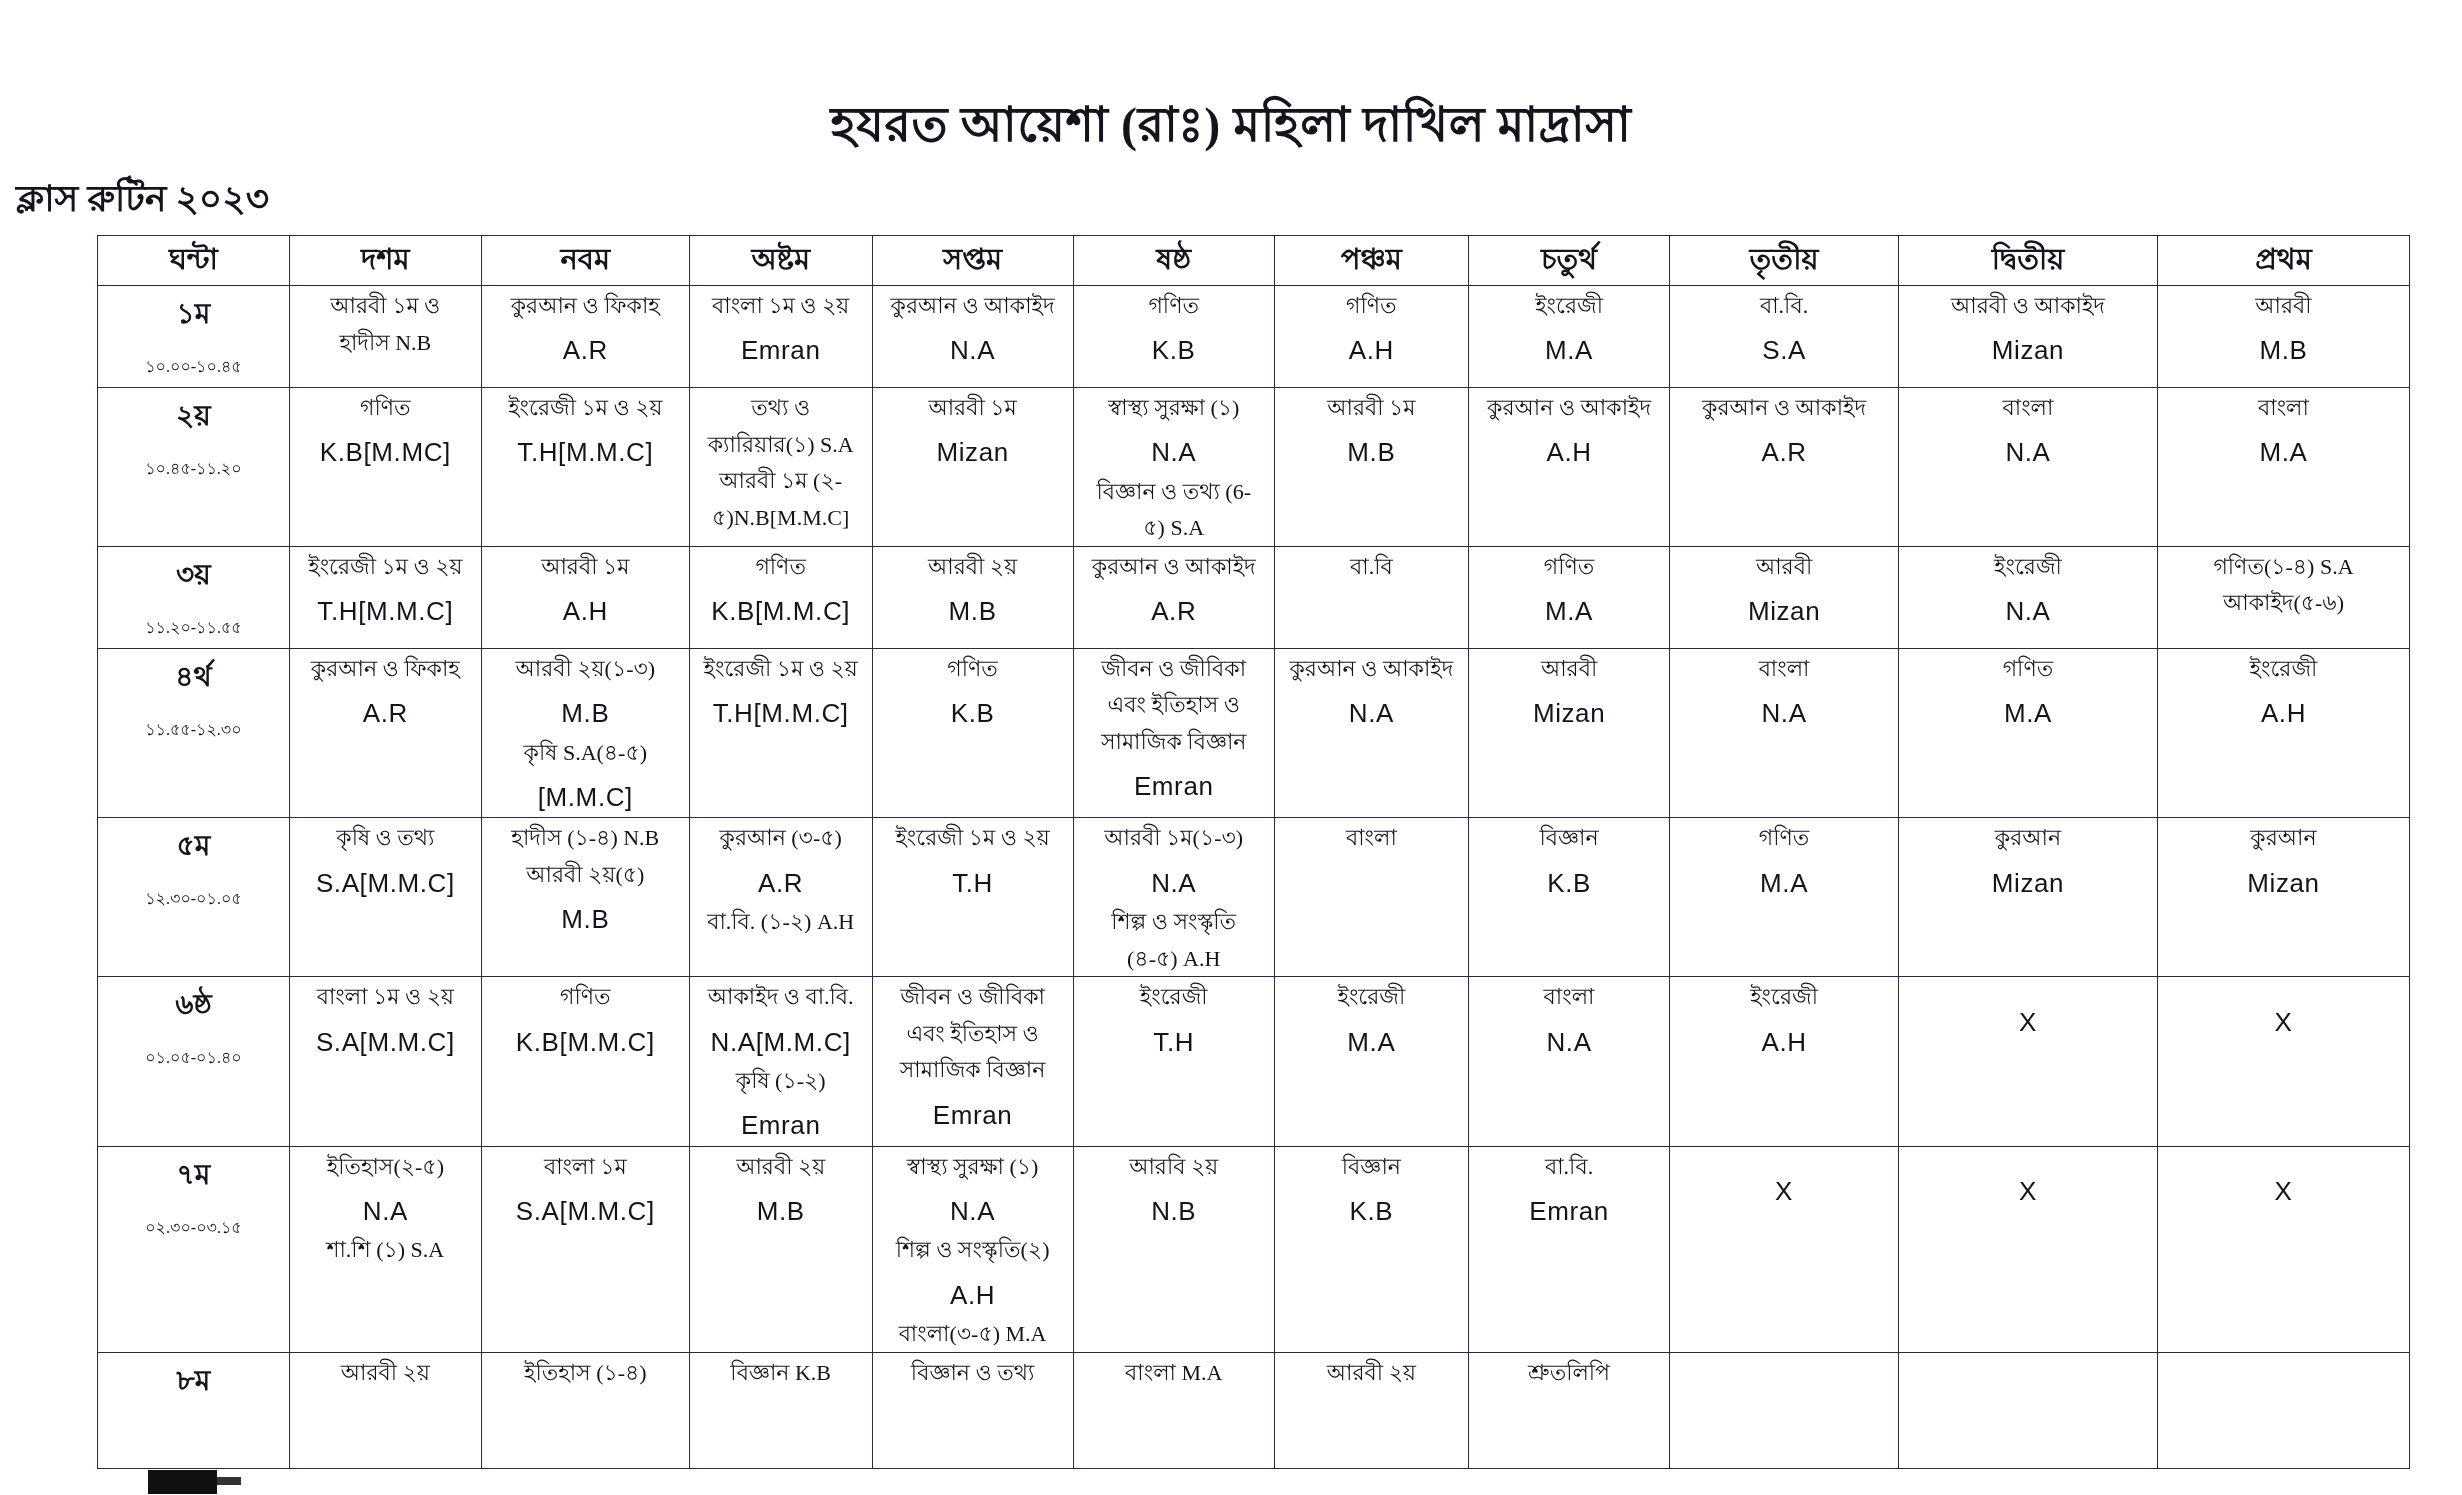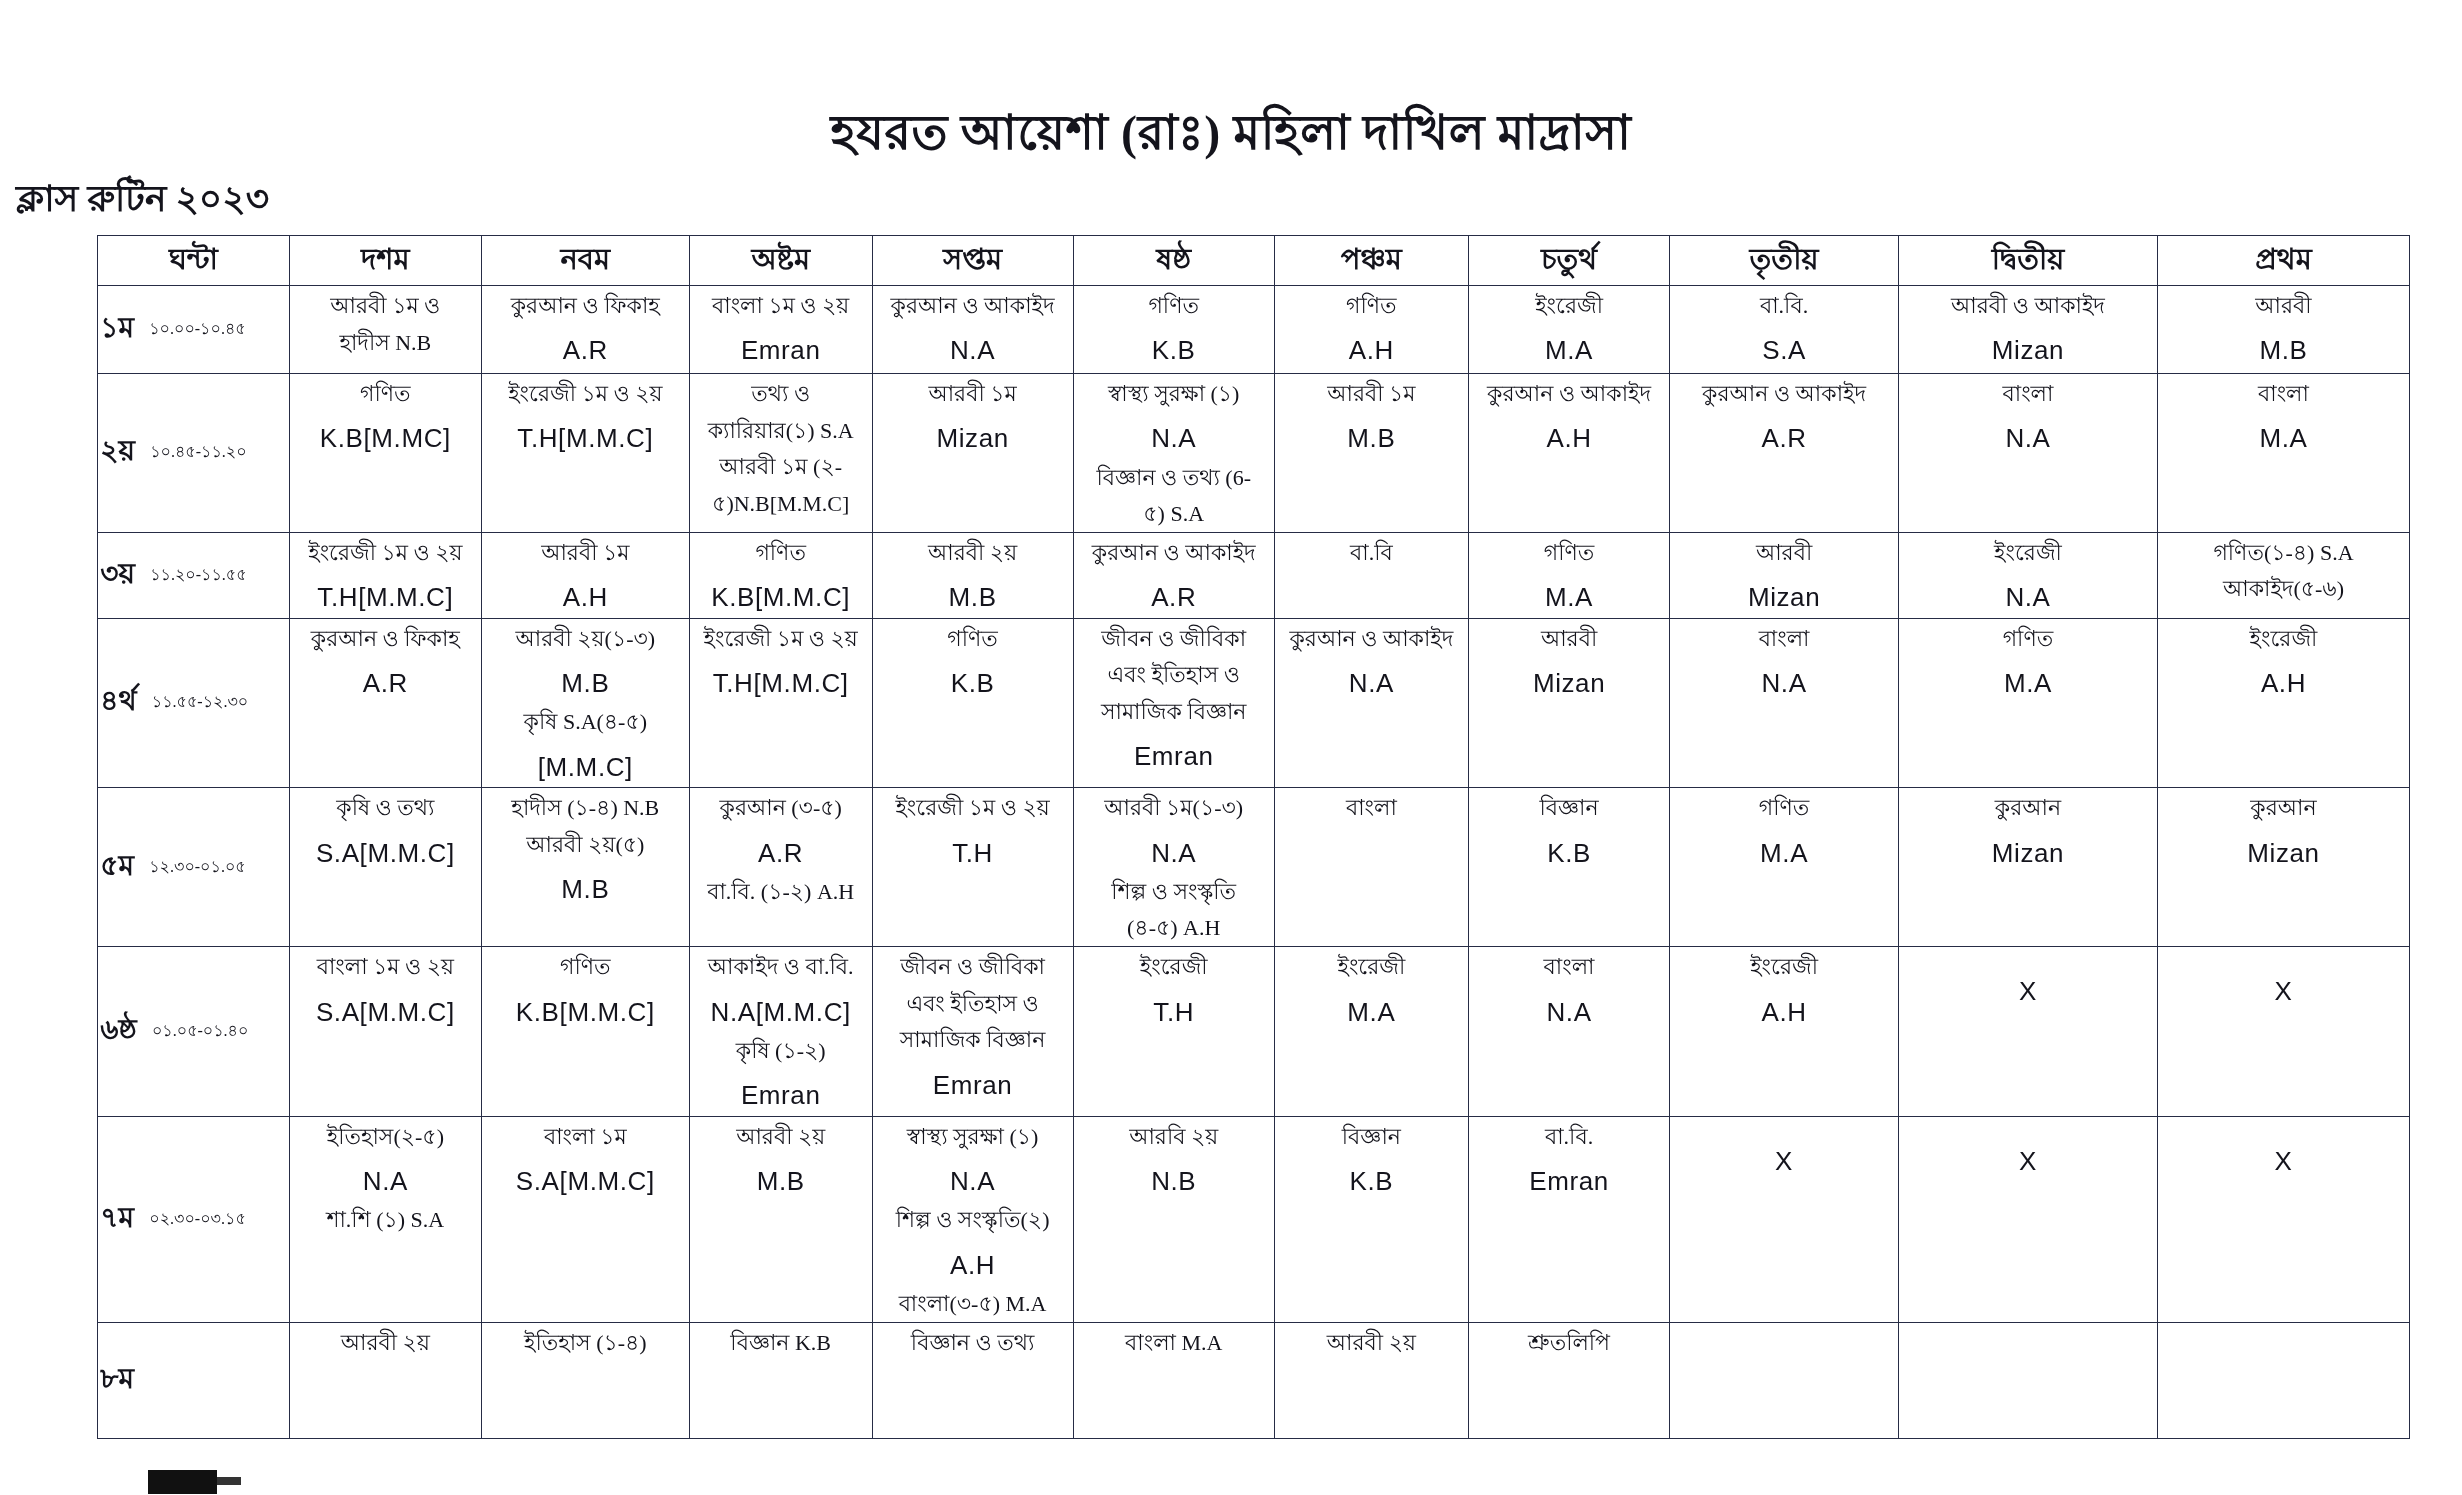--- a/index.html
+++ b/index.html
@@ -2,21 +2,21 @@
 <html style="font-size:9.4px"><head>
 <meta charset="utf-8">
 <style>
   html,body{margin:0;padding:0;background:#ffffff;}
   body{
     width:2462px;height:1495px;position:relative;overflow:hidden;
     font-family:"Liberation Serif","DejaVu Serif",serif;
     color:#14141c;
   }
   .page-title{
-    position:absolute;top:96px;left:0;width:100%;
+    position:absolute;top:88px;left:0;width:100%;
     text-align:center;font-size:48px;font-weight:bold;letter-spacing:0.6px;
   }
   .page-subtitle{
     position:absolute;top:171px;left:16px;width:100%;
     text-align:left;font-size:36px;font-weight:bold;
   }
   table.routine{
     position:absolute;left:97px;top:235px;width:2313px;height:1177px;
     border-collapse:collapse;table-layout:fixed;
   }
@@ -32,21 +32,21 @@
     display:flex;flex-direction:column;align-items:center;
     gap:10.6px;padding:7px 3.5px 4.7px 3.5px;height:100%;box-sizing:border-box;
   }
   .cell.center-x{justify-content:flex-start;padding-top:23.5px;}
   .line{font-size:22px;line-height:1.18;}
   .line.latin{
     font-family:"Liberation Sans","DejaVu Sans",sans-serif;
     font-size:26px;letter-spacing:0.6px;margin-top:5.9px;
   }
   .timecell{
-    display:flex;flex-direction:row;align-items:center;
+    display:flex;flex-direction:column;align-items:center;
     height:100%;box-sizing:border-box;padding:5.9px 2.3px;gap:15.2px;
   }
   .period{font-size:28px;font-weight:bold;}
   .time{font-size:16px;}
   .break-wrap{position:relative;width:100%;height:100%;}
   .break-label{position:absolute;top:4.7px;font-size:26px;font-weight:bold;}
   .break-label.b0{left:5%;}
   .break-label.b1{left:40%;}
   .break-label.b2{left:90%;}
   .break-timecell{

